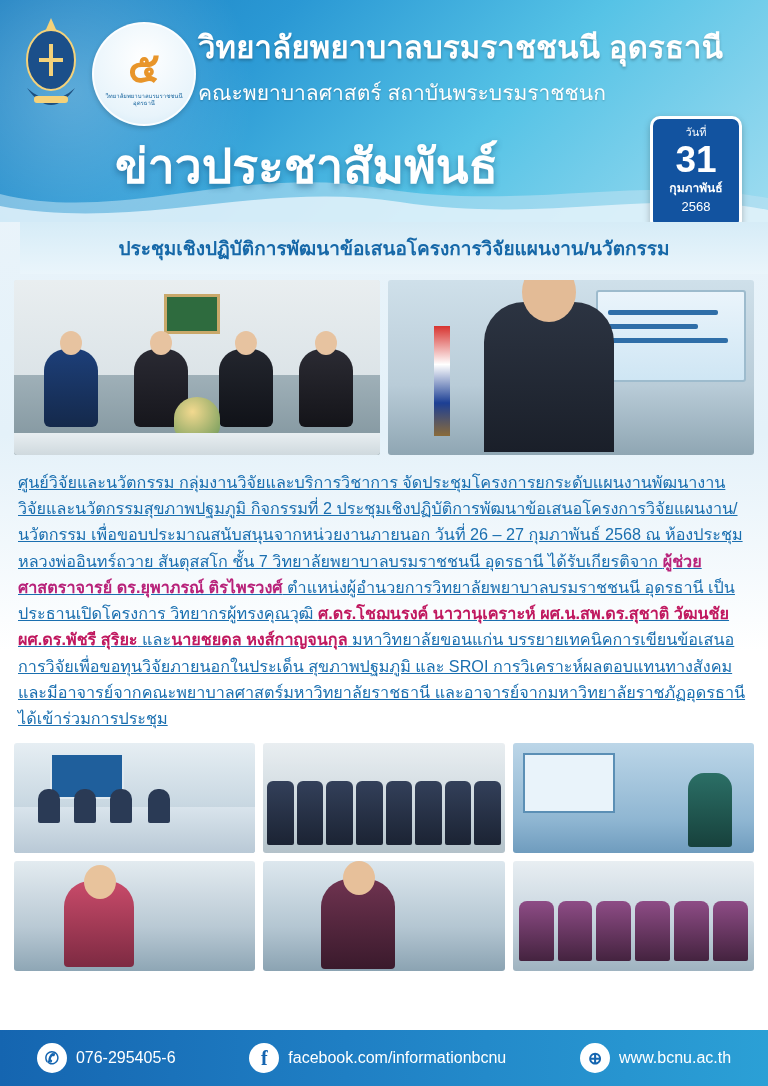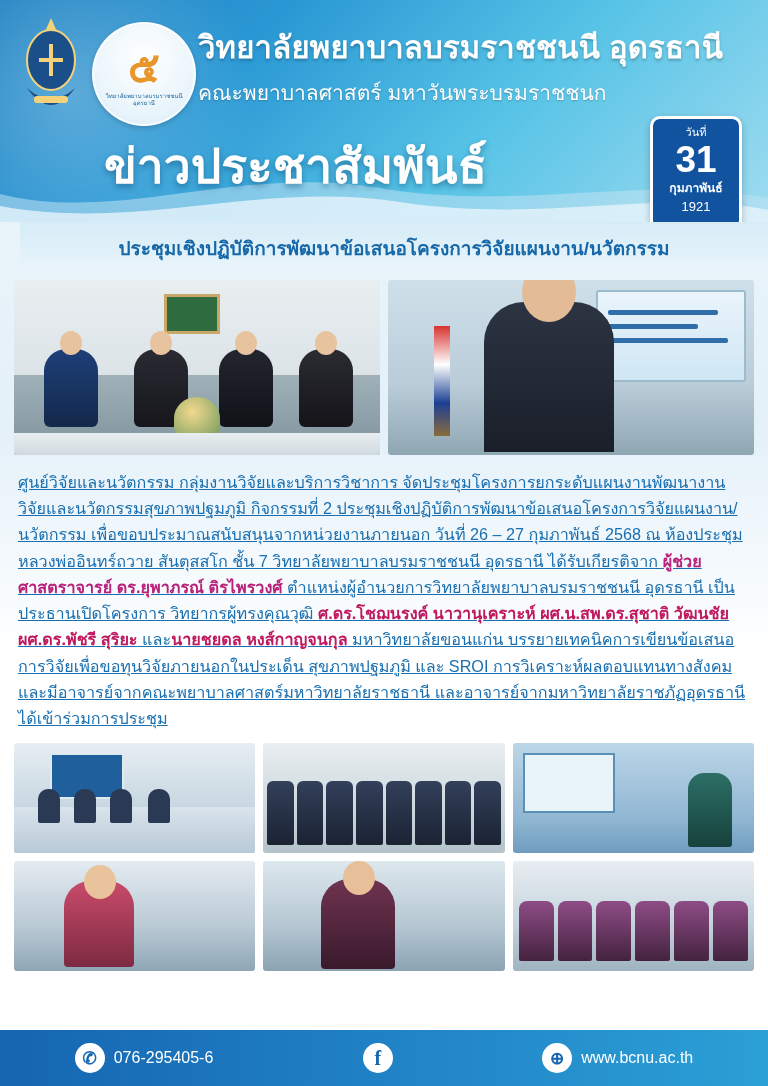--- a/index.html
+++ b/index.html
@@ -61,21 +61,21 @@
     font-size: 31px; font-weight: bold; letter-spacing:.2px;
     text-shadow: 0 2px 3px rgba(0,0,0,0.25);
     white-space:nowrap;
   }
   .org-title .line2 {
     font-size: 21px; margin-top:4px;
     text-shadow: 0 1px 2px rgba(0,0,0,0.22);
     white-space:nowrap;
   }
   .news-title {
-    position:absolute; left:104px; top:128px;
+    position:absolute; left:115px; top:128px;
     font-size: 48px; font-weight:bold;
     color:#ffffff;
     text-shadow: 0 3px 6px rgba(10,60,100,0.45);
   }
   .date-box {
     position:absolute; right:26px; top:116px;
     width:92px; height:114px;
     background:#1253a0;
     border: 3px solid #ffffff;
     border-radius:10px;
@@ -215,30 +215,30 @@
     </svg>
 
     <div class="logo-round">
       <div class="mark">๕</div>
       <div class="ribbon">วิทยาลัยพยาบาลบรมราชชนนี
 อุดรธานี</div>
     </div>
 
     <div class="org-title">
       <div class="line1">วิทยาลัยพยาบาลบรมราชชนนี อุดรธานี</div>
-      <div class="line2">คณะพยาบาลศาสตร์ มหาวันพระบรมราชชนก</div>
+      <div class="line2">คณะพยาบาลศาสตร์ สถาบันพระบรมราชชนก</div>
     </div>
 
     <div class="news-title">ข่าวประชาสัมพันธ์</div>
 
     <div class="date-box">
       <div class="d-label">วันที่</div>
       <div class="d-day">31</div>
       <div class="d-month">กุมภาพันธ์</div>
-      <div class="d-year">1921</div>
+      <div class="d-year">2568</div>
     </div>
   </div>
 
   <div class="subtitle-bar">
     <div class="subtitle">ประชุมเชิงปฏิบัติการพัฒนาข้อเสนอโครงการวิจัยแผนงาน/นวัตกรรม</div>
   </div>
 
   <div class="top-photos">
     <div class="photo ph-a room1">
       <div class="wall"></div>
@@ -321,20 +321,21 @@
     </div>
   </div>
 
   <div class="footer">
     <div class="f-item">
       <span class="f-icon">✆</span>
       <span>076-295405-6</span>
     </div>
     <div class="f-item">
       <span class="f-icon fb">f</span>
+      <span>facebook.com/informationbcnu</span>
     </div>
     <div class="f-item">
       <span class="f-icon">⊕</span>
       <span>www.bcnu.ac.th</span>
     </div>
   </div>
 
 </div>
 
 </body></html>

